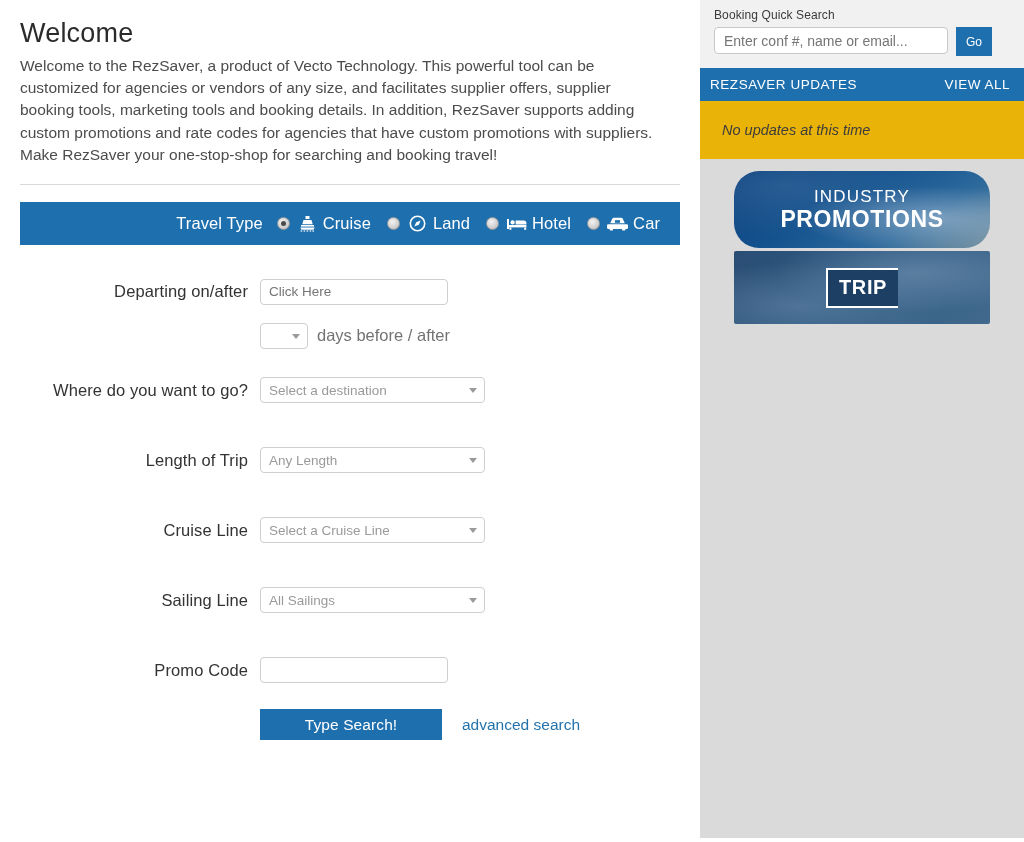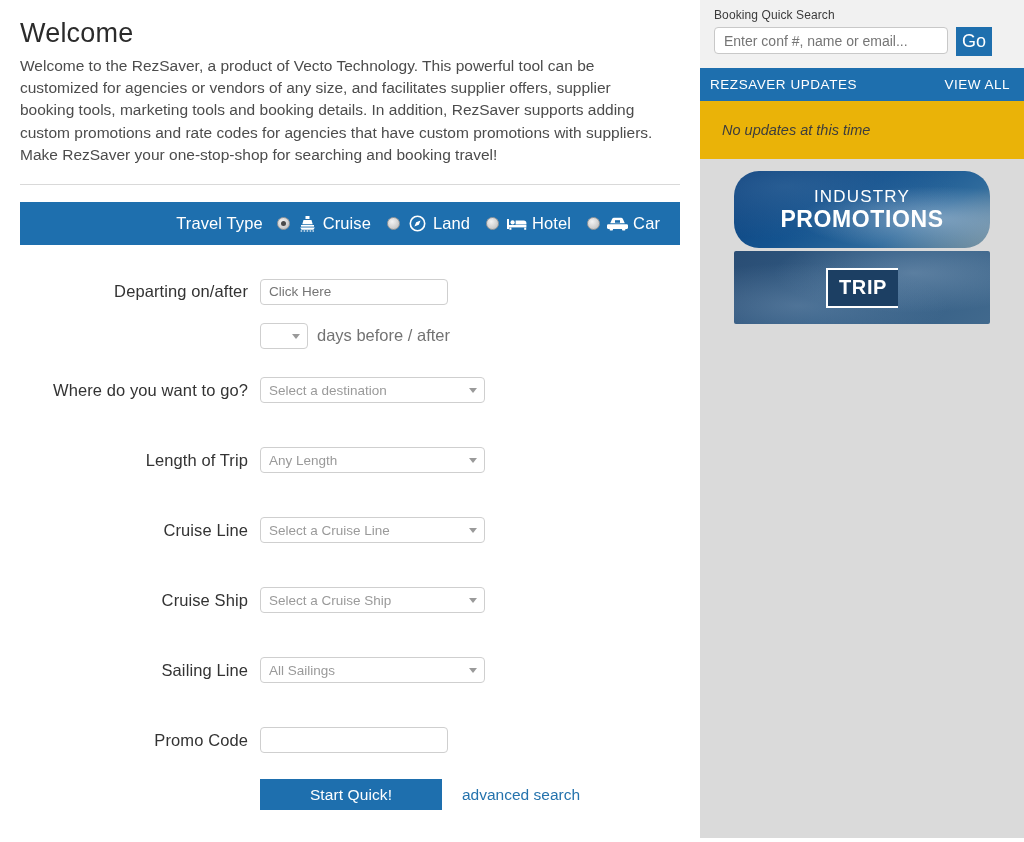--- a/index.html
+++ b/index.html
@@ -202,21 +202,21 @@
     color: #6e6e6e;
     font-family: "Liberation Sans", sans-serif;
     outline: none;
   }
   .qs-go {
     margin-left: 8px;
     width: 36px; height: 29px;
     background: #1e6fae;
     color: #fff;
     border: none;
-    font-size: 18px;
+    font-size: 12px;
     font-family: "Liberation Sans", sans-serif;
     cursor: pointer;
   }
   .updates-bar {
     height: 33px;
     background: #1e6fae;
     color: #ffffff;
     display: flex;
     align-items: center;
     justify-content: space-between;
@@ -415,29 +415,20 @@
       <div class="frow">
         <div class="flabel">Cruise Line</div>
         <div class="fctl">
           <div class="selbox">
             <span>Select a Cruise Line</span>
             <span class="caret"></span>
           </div>
         </div>
       </div>
 
-      <div class="frow">
-        <div class="flabel">Cruise Ship</div>
-        <div class="fctl">
-          <div class="selbox">
-            <span>Select a Cruise Ship</span>
-            <span class="caret"></span>
-          </div>
-        </div>
-      </div>
 
       <div class="frow">
         <div class="flabel">Sailing Line</div>
         <div class="fctl">
           <div class="selbox">
             <span>All Sailings</span>
             <span class="caret"></span>
           </div>
         </div>
       </div>
@@ -445,21 +436,21 @@
       <div class="frow">
         <div class="flabel">Promo Code</div>
         <div class="fctl">
           <input class="txtbox empty" type="text" value="" style="">
         </div>
       </div>
 
       <div class="frow tight">
         <div class="flabel"></div>
         <div class="fctl">
-          <button class="start-btn">Start Quick!</button>
+          <button class="start-btn">Type Search!</button>
           <a class="adv-link">advanced search</a>
         </div>
       </div>
 
     </div>
   </div>
 
   <div class="sidebar">
 
     <div class="quick-search">

